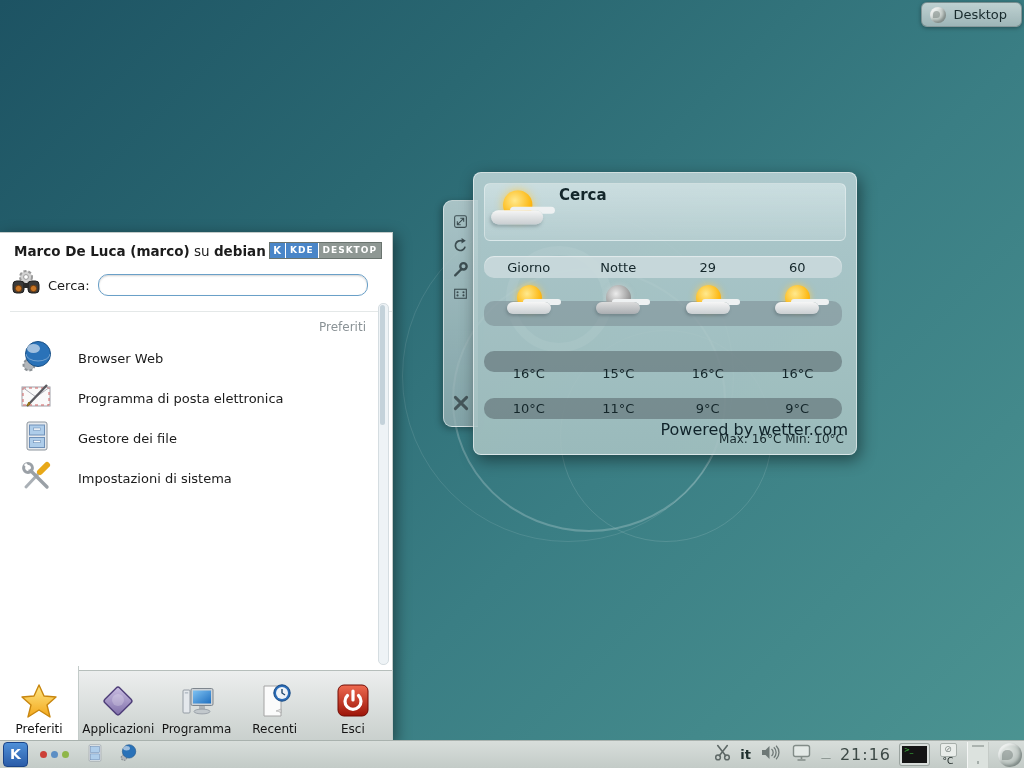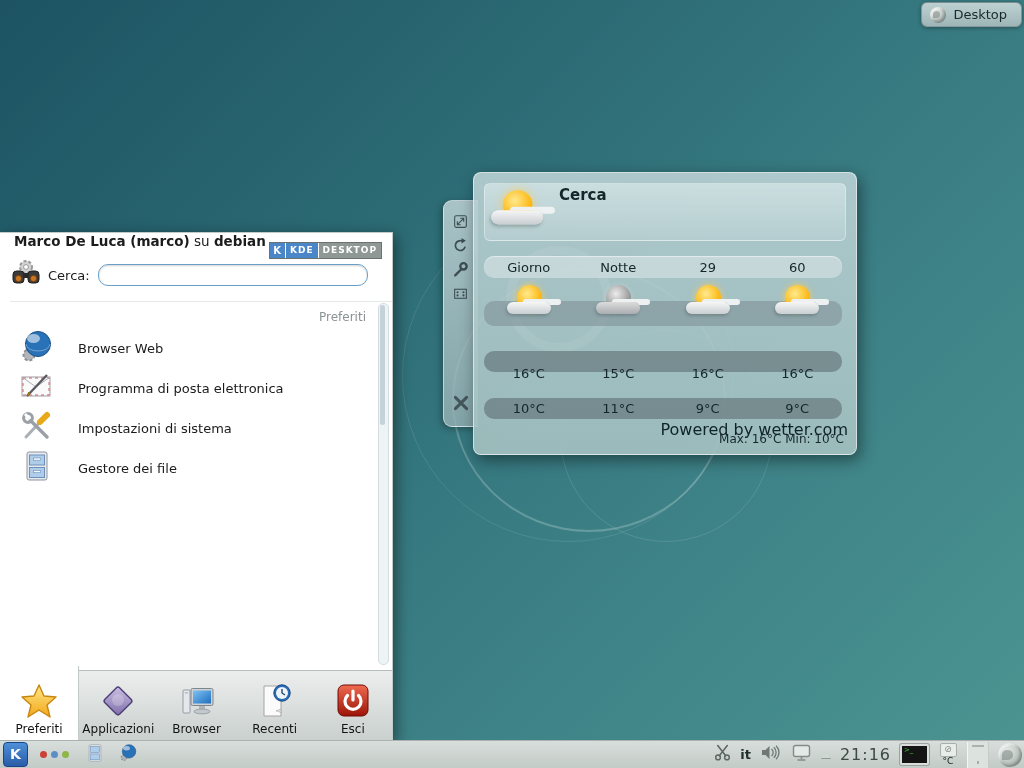--- a/index.html
+++ b/index.html
@@ -67,21 +67,21 @@
     background:linear-gradient(#f6f6f6,#c9ced1);
     box-shadow:13px -6px 0 -3px #eef1f2, -1px 2px 3px rgba(70,82,88,.35)}
   .wicon.moon .sun{background:radial-gradient(circle at 40% 35%,#ececec,#9b9b9b 62%,#6f6f6f);
     box-shadow:0 0 5px rgba(210,210,210,.6)}
   .wicon.moon .cloud{background:linear-gradient(#dcdcdc,#a9adb1)}
   .wicon.big{transform:scale(1.18);transform-origin:left top}
 
   
   .kickoff{position:absolute;left:0;top:232px;width:392px;height:508px;z-index:5;background:#fff;
     border:1px solid #c3cbc9;border-left:none;box-shadow:3px 4px 14px rgba(0,0,0,.45)}
-  .ko-head{position:relative;padding:0 12px 0 14px}
+  .ko-head{position:relative;padding:10px 12px 0 14px}
   .ko-title{font-size:13.5px;color:#1c1c1c}
   .ko-title b{font-weight:bold}
   .badge{position:absolute;right:10px;top:9px;display:flex;border:1px solid #6a746f;background:#fff}
   .badge span{display:block;font-size:9px;font-weight:bold;letter-spacing:1px;color:#fff;
     padding:2px 4px;line-height:11px}
   .badge .blogo{background:#4a86c8;border-right:1px solid #fff;font-size:10px;padding:2px 3px}
   .badge .bkde{background:#4a86c8;border-right:1px solid #fff}
   .badge .bdesk{background:#8f9894}
   .ko-search{display:flex;align-items:center;margin:10px 0 0 10px;padding-bottom:10px;border-bottom:1px solid #e4e8e8}
   .ko-search .lbl{font-size:13px;color:#1c1c1c;margin:0 8px 0 6px}
@@ -283,41 +283,41 @@
           <path d="M2 7 L16 17 L30 7" fill="none" stroke="#b0b0b8"></path>
           <path d="M7 26 L27 5" stroke="#5a5a60" stroke-width="2.4"></path>
           <path d="M7 26 L10 24 L9 22 Z" fill="#e8b830" stroke="#8a6a10"></path>
         </svg>
       </span>
       <span class="txt">Programma di posta elettronica</span>
     </div>
     <div class="ko-item">
       <span>
         <svg width="34" height="32" viewBox="0 0 34 32">
+          <rect x="7" y="2" width="20" height="28" rx="2" fill="#e6eaee" stroke="#8d959d"></rect>
+          <rect x="9.5" y="5" width="15" height="10" fill="#aecdea" stroke="#6e90b8"></rect>
+          <rect x="9.5" y="17.5" width="15" height="10" fill="#aecdea" stroke="#6e90b8"></rect>
+          <rect x="13.5" y="8" width="7" height="2.2" fill="#f4f8fb" stroke="#6e90b8" stroke-width=".6"></rect>
+          <rect x="13.5" y="20.5" width="7" height="2.2" fill="#f4f8fb" stroke="#6e90b8" stroke-width=".6"></rect>
+        </svg>
+      </span>
+      <span class="txt">Gestore dei file</span>
+    </div>
+    <div class="ko-item">
+      <span>
+        <svg width="34" height="32" viewBox="0 0 34 32">
           <path d="M6 27 L20 12" stroke="#aab0b6" stroke-width="3" stroke-linecap="round"></path>
           <path d="M20 12 L27 5" stroke="#e8a818" stroke-width="6" stroke-linecap="round"></path>
           <path d="M27 27 L10 10" stroke="#9aa0a6" stroke-width="3.4" stroke-linecap="round"></path>
           <circle cx="8" cy="8" r="4.4" fill="none" stroke="#9aa0a6" stroke-width="3"></circle>
           <rect x="4" y="3" width="5" height="5" fill="#fff" opacity="0"></rect>
           <path d="M5 4 L10 9" stroke="#fff" stroke-width="3"></path>
         </svg>
       </span>
       <span class="txt">Impostazioni di sistema</span>
-    </div>
-    <div class="ko-item">
-      <span>
-        <svg width="34" height="32" viewBox="0 0 34 32">
-          <rect x="7" y="2" width="20" height="28" rx="2" fill="#e6eaee" stroke="#8d959d"></rect>
-          <rect x="9.5" y="5" width="15" height="10" fill="#aecdea" stroke="#6e90b8"></rect>
-          <rect x="9.5" y="17.5" width="15" height="10" fill="#aecdea" stroke="#6e90b8"></rect>
-          <rect x="13.5" y="8" width="7" height="2.2" fill="#f4f8fb" stroke="#6e90b8" stroke-width=".6"></rect>
-          <rect x="13.5" y="20.5" width="7" height="2.2" fill="#f4f8fb" stroke="#6e90b8" stroke-width=".6"></rect>
-        </svg>
-      </span>
-      <span class="txt">Gestore dei file</span>
     </div>
   </div>
   <div class="ko-scroll">
       <div class="thumb"></div>
     </div>
 
   <div class="ko-tabs">
     <div class="gray"></div>
     <div class="tabrow">
       <div class="tab active">
@@ -359,21 +359,21 @@
                 </linearGradient>
               </defs>
             <rect x="4" y="7" width="7" height="23" rx="1" fill="#e4e8ec" stroke="#949ca4"></rect>
             <rect x="5.8" y="9" width="3.4" height="1.6" fill="#b8c0c8"></rect>
             <rect x="12" y="5.5" width="22" height="17" rx="1.5" fill="#cdd2d6" stroke="#7e868e"></rect>
             <rect x="14" y="7.5" width="18" height="13" fill="url(#g-scr)"></rect>
             <rect x="20" y="23" width="6" height="3.5" fill="#aeb4b8"></rect>
             <ellipse cx="23" cy="28.5" rx="8" ry="2.4" fill="#c2c8cc" stroke="#8e969e" stroke-width=".8"></ellipse>
           </svg>
         </span>
-        <span class="tlbl">Browser</span>
+        <span class="tlbl">Programma</span>
       </div>
       <div class="tab">
         <span>
           <svg width="38" height="36" viewBox="0 0 36 36">
             <path d="M7 3 H24 V33 H7 Z" fill="#fbfbfb" stroke="#a4a4a4"></path>
             <path d="M19 28 q3 0 5 2 l0 -4 z" fill="#e2e2e2" stroke="#a4a4a4" stroke-width=".6"></path>
             <circle cx="25" cy="10" r="8.2" fill="#2a6cb8" stroke="#174a84"></circle>
             <circle cx="25" cy="10" r="6" fill="#eef3f8"></circle>
             <path d="M25 6 V10 L28 12" fill="none" stroke="#20486e" stroke-width="1.4"></path>
           </svg>

